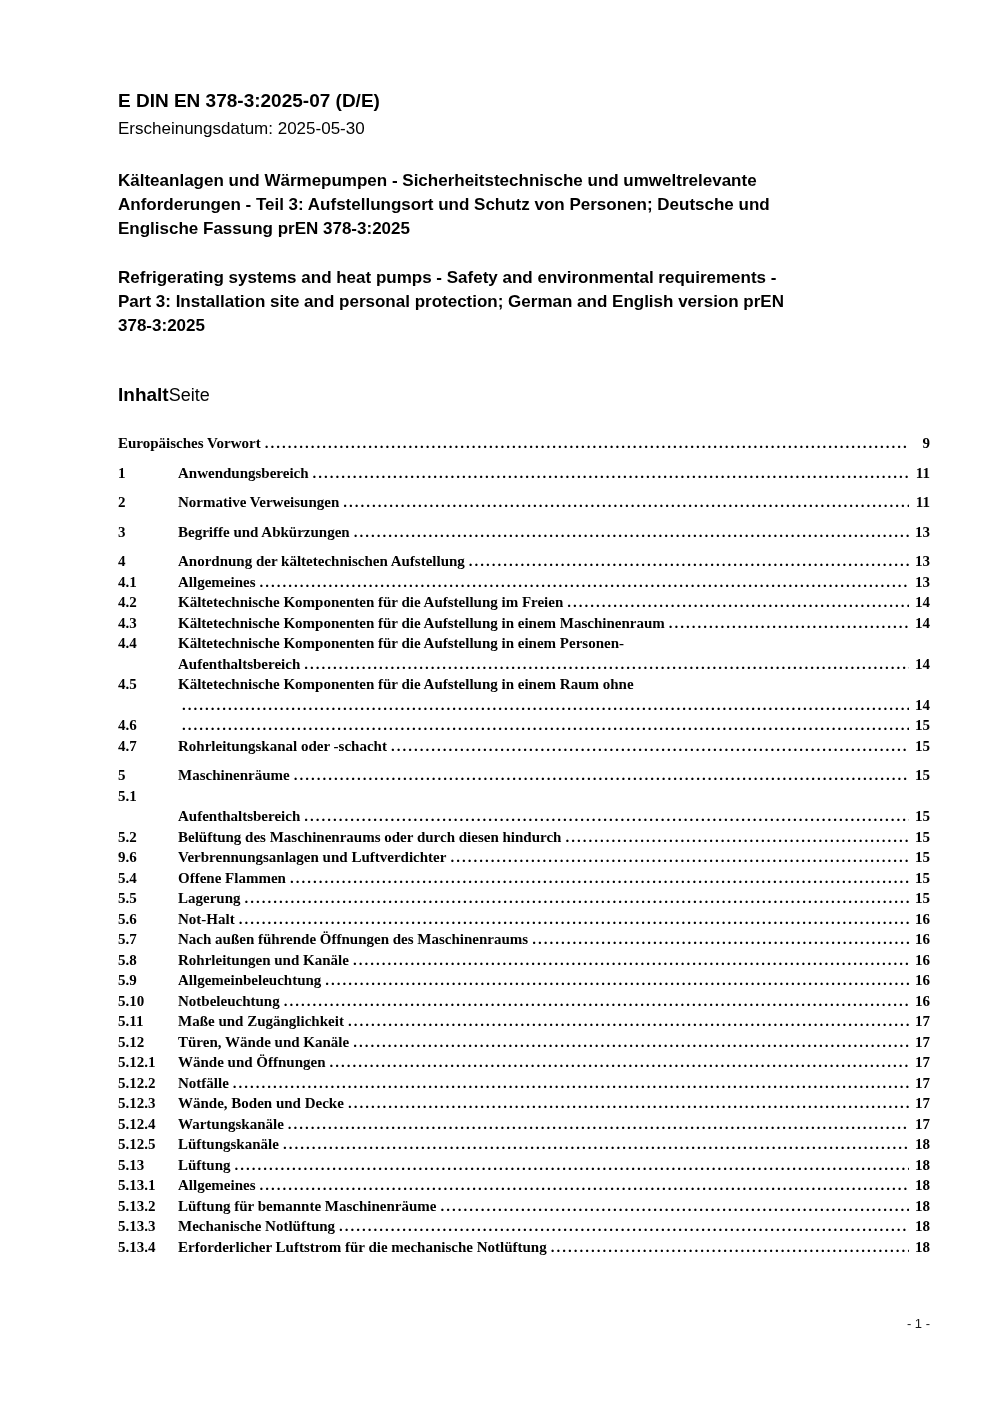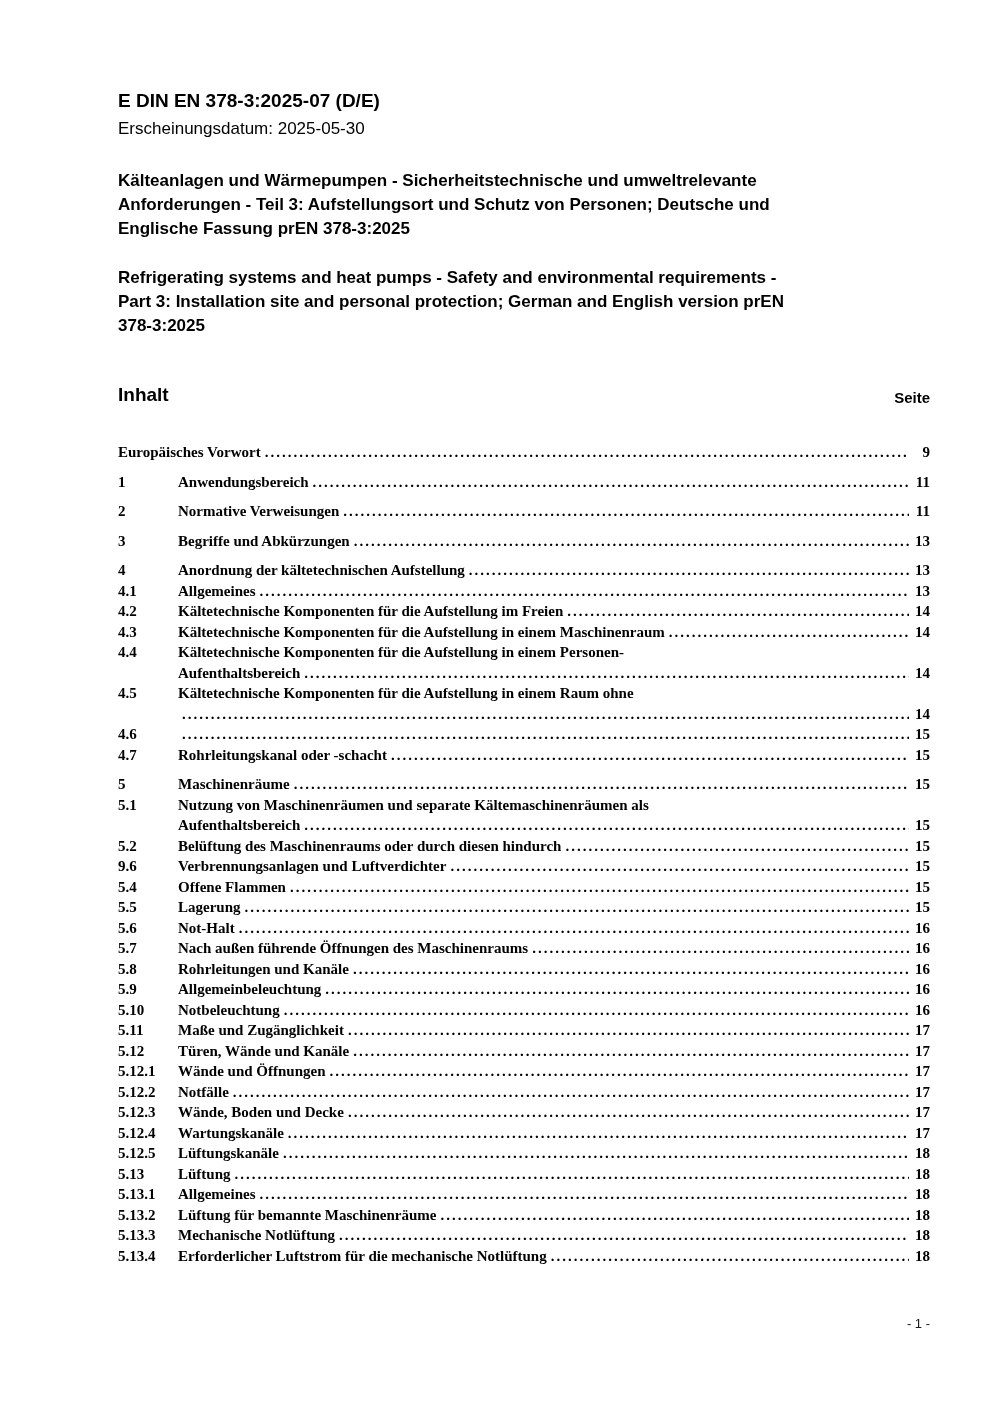--- a/index.html
+++ b/index.html
@@ -32,31 +32,31 @@
     font-weight: bold;
     line-height: 24px;
     white-space: pre-line;
   }
   .doc-title.de { margin-bottom: 25px; }
   .doc-title.en { margin-bottom: 0; }
 
   .toc-header {
     margin-top: 46px;
     display: flex;
-    justify-content: space-between;
+    justify-content: flex-start;
     align-items: flex-end;
-    margin-bottom: 36px;
+    margin-bottom: 27px;
   }
   .toc-heading {
     font-size: 19px;
     font-weight: bold;
   }
   .seite-label {
-    font-size: 15px;
-    font-weight: bold;
+    font-size: 18px;
+    font-weight: normal;
   }
 
   .toc {
     font-family: "Liberation Serif", serif;
     font-weight: bold;
     font-size: 15px;
   }
   .toc-entry { margin: 0; }
   .toc-entry.gap { margin-top: 9px; }
   .toc-line {
@@ -223,21 +223,20 @@
         <div class="toc-line">
           <span class="toc-num">5</span>
           <span class="toc-text">Maschinenräume</span>
           <span class="toc-dots"></span>
           <span class="toc-page">15</span>
         </div>
       </div>
       <div class="toc-entry">
         <div class="toc-line">
           <span class="toc-num">5.1</span>
-          <span class="toc-text">Nutzung von Maschinenräumen und separate Kältemaschinenräumen als</span>
         </div>
         <div class="toc-line">
           <span class="toc-num"></span>
           <span class="toc-text">Aufenthaltsbereich</span>
           <span class="toc-dots"></span>
           <span class="toc-page">15</span>
         </div>
       </div>
       <div class="toc-entry">
         <div class="toc-line">

